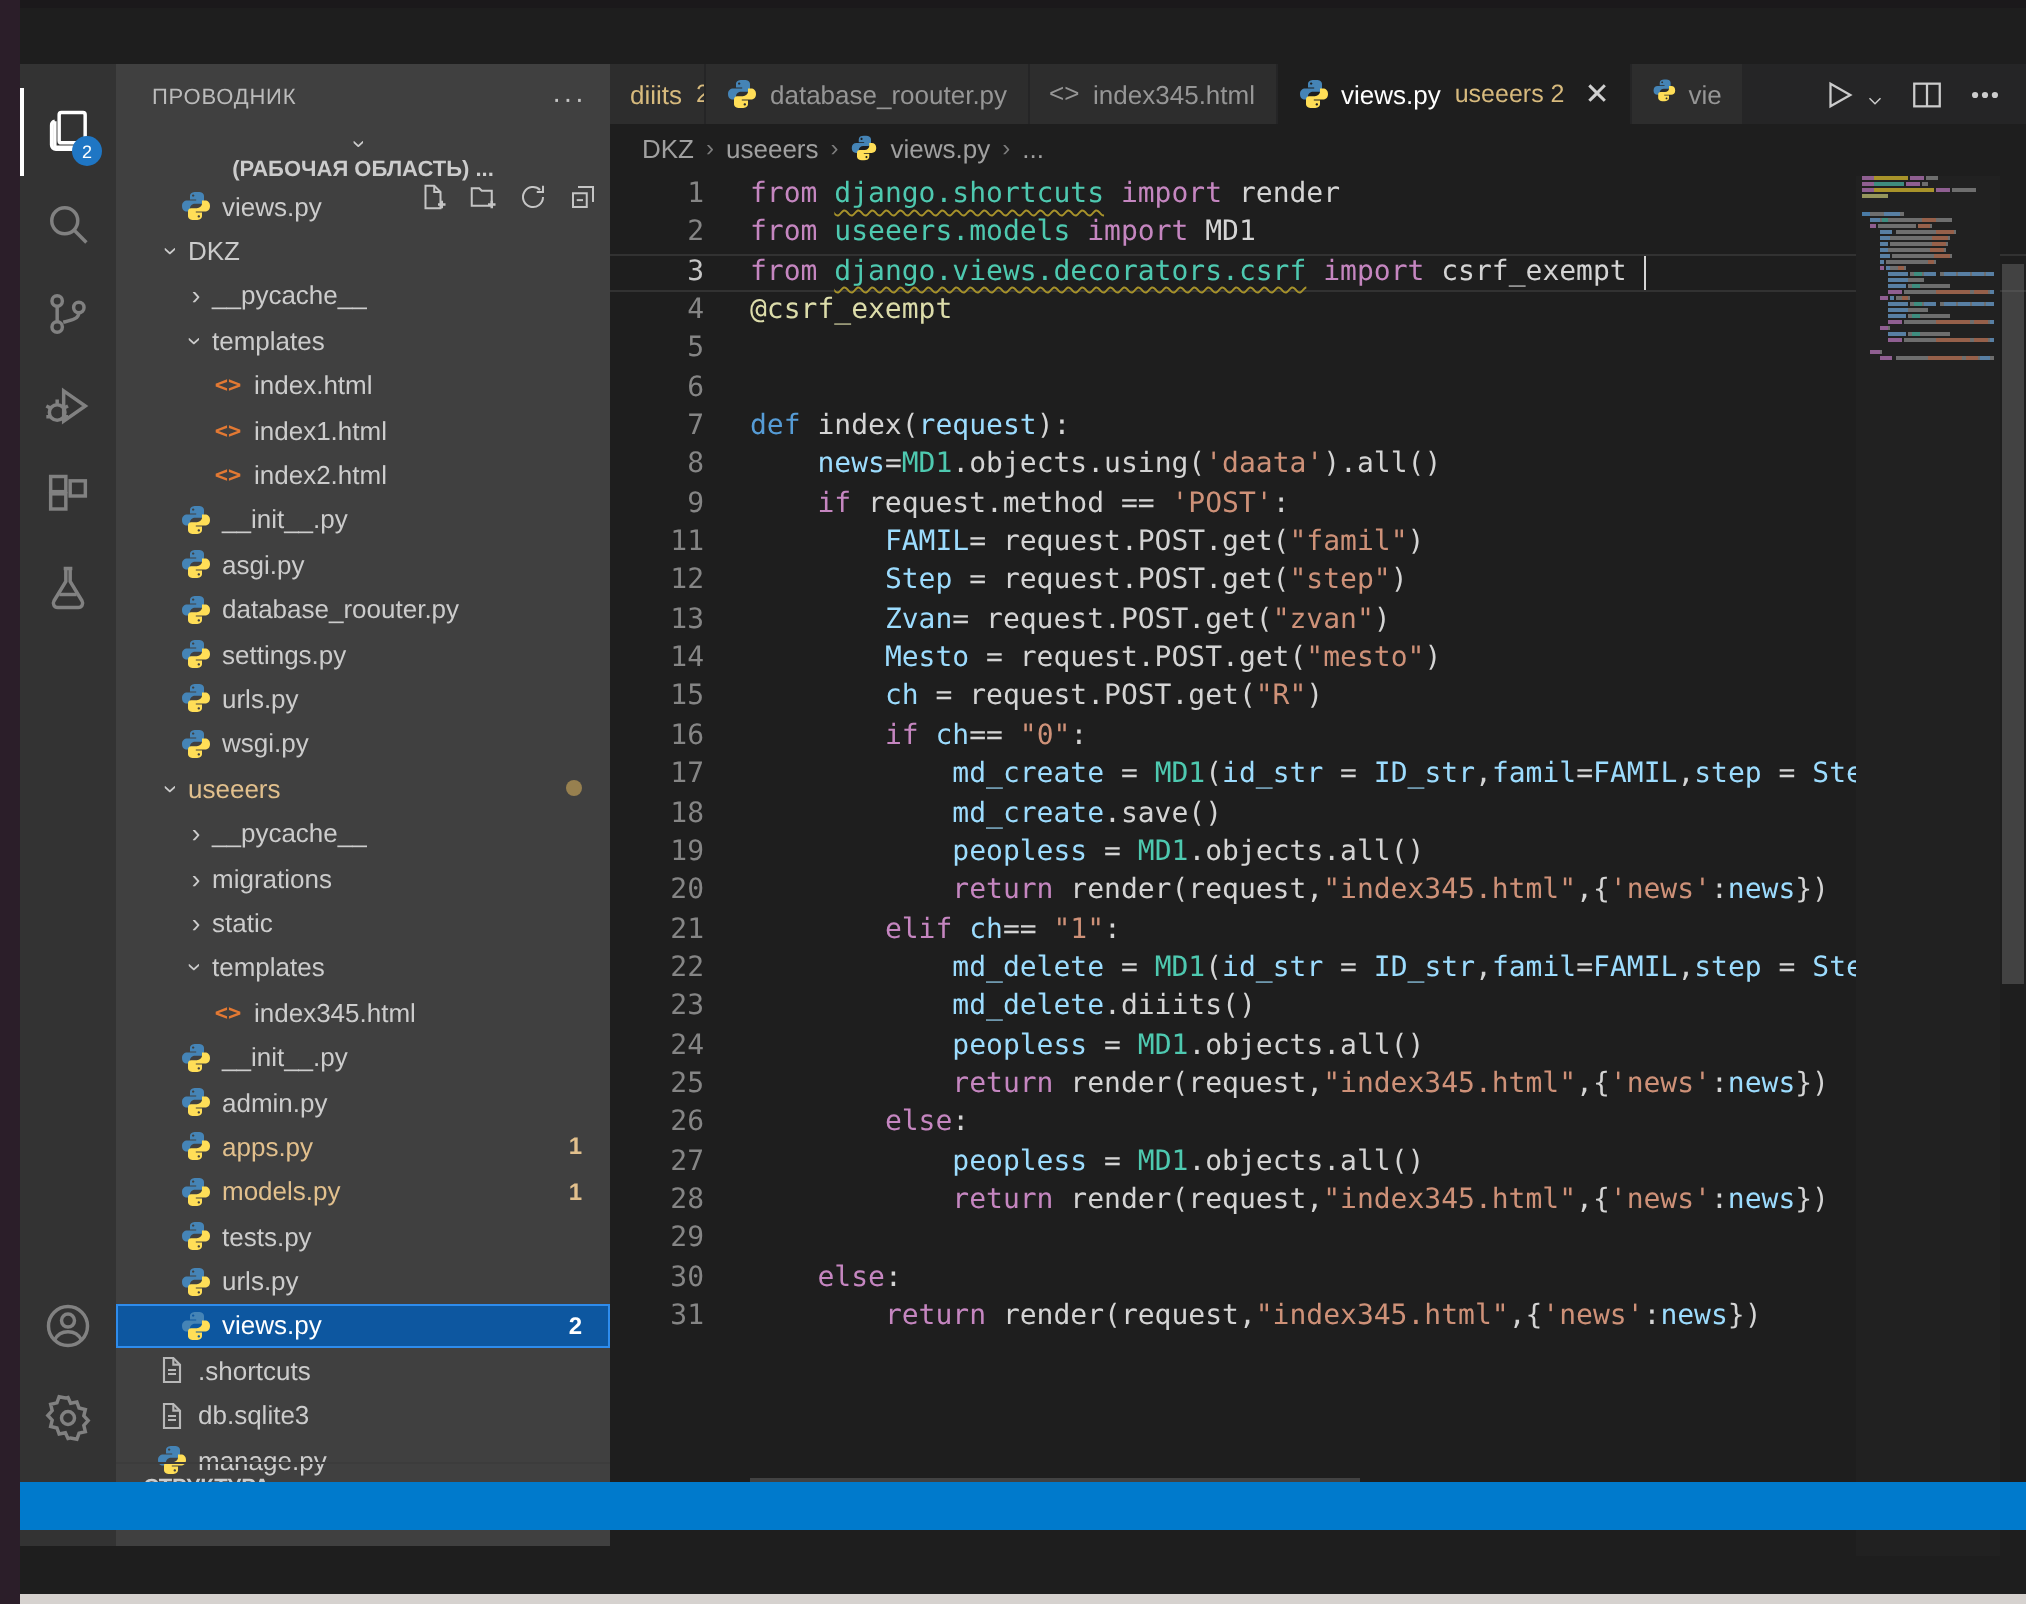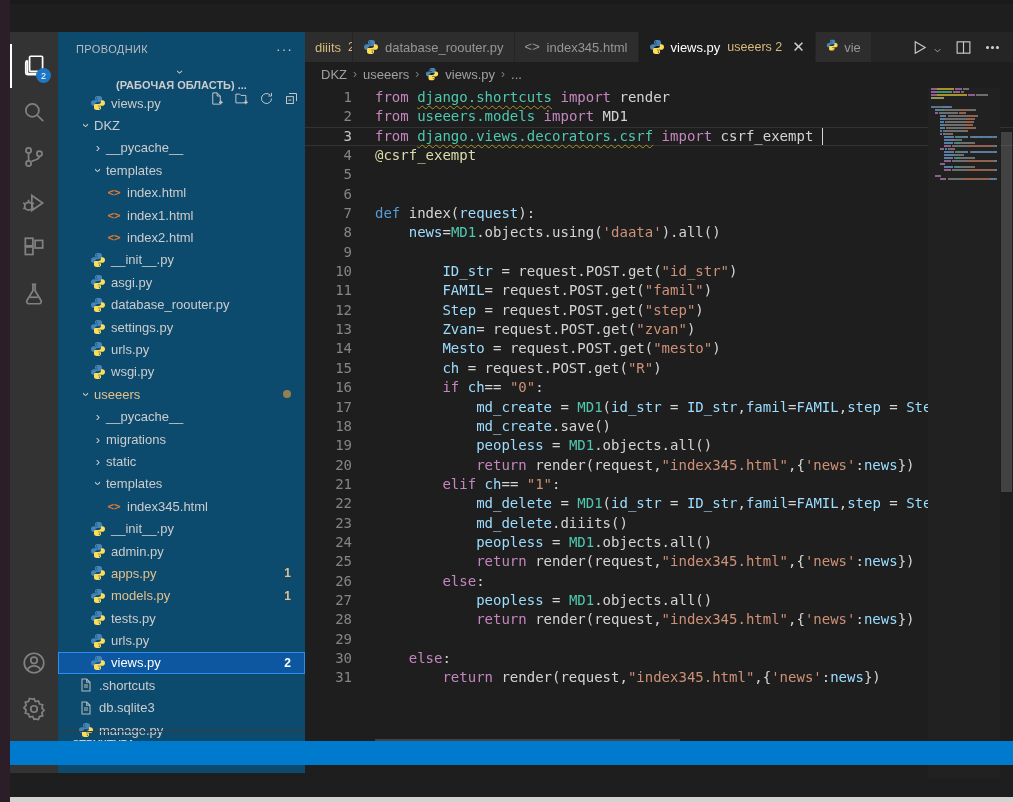--- a/index.html
+++ b/index.html
@@ -15,21 +15,21 @@
   .menu-item { color:#333333; font-size:15px; padding:3px 10px; cursor:default; }
 
   
   .activitybar { position:absolute; left:0; top:32px; width:48px; height:741px; background:#333333; }
   .act-item { position:absolute; left:0; width:48px; height:44px; display:flex; align-items:center; justify-content:center; color:#818181; }
   .act-item.active { color:#ffffff; border-left:2px solid #ffffff; }
   .act-item svg { width:26px; height:26px; }
   .act-badge { position:absolute; right:7px; bottom:5px; background:#1f76c4; color:#fff; font-size:9px; width:15px; height:15px; border-radius:50%; display:flex; align-items:center; justify-content:center; }
 
   
-  .sidebar { position:absolute; left:48px; top:32px; width:247px; height:741px; background:#0c4a6e; overflow:hidden; }
+  .sidebar { position:absolute; left:48px; top:32px; width:247px; height:741px; background:#404040; overflow:hidden; }
   .sb-header { height:33px; display:flex; align-items:center; justify-content:space-between; padding:0 12px 0 18px; color:#bbbbbb; font-size:11px; letter-spacing:.4px; }
   .sb-header .dots { color:#c5c5c5; font-size:14px; letter-spacing:1px; }
   .sb-section { height:24px; display:flex; align-items:center; color:#cccccc; font-size:11px; font-weight:bold; padding:0 6px;flex-direction:column; }
   .sb-section .chev { font-size:12px; margin-right:3px; transform:rotate(90deg); display:inline-block; color:#cccccc; font-weight:normal; }
   .sb-section .lbl { flex:0 0 auto; }
   .sb-actions { margin-left:auto; display:flex; gap:10px; color:#c5c5c5; }
   .sb-actions svg { width:15px; height:15px; }
   .tree { position:absolute; top:60px; left:0; width:100%; }
   .trow { height:22.4px; display:flex; align-items:center; font-size:13px; color:#cccccc; position:relative; cursor:pointer; }
   .trow .chev { width:16px; font-size:13px; color:#cccccc; display:inline-block; text-align:center; flex:0 0 16px; }
@@ -484,22 +484,21 @@
     <div class="code-area" id="code-area">
         <div class="cline"><span class="num">1</span><span class="ltext"><span class="tok-kw">from </span><span class="tok-und">django.shortcuts</span><span class="tok-pln"> </span><span class="tok-kw">import</span><span class="tok-pln"> render</span></span></div>
         <div class="cline"><span class="num">2</span><span class="ltext"><span class="tok-kw">from </span><span class="tok-cls">useeers.models</span><span class="tok-pln"> </span><span class="tok-kw">import</span><span class="tok-pln"> MD1</span></span></div>
         <div class="cur-hl" style="top: 38.7px;"></div>
         <div class="cline cur"><span class="num">3</span><span class="ltext"><span class="tok-kw">from </span><span class="tok-und">django.views.decorators.csrf</span><span class="tok-pln"> </span><span class="tok-kw">import</span><span class="tok-pln"> csrf_exempt</span></span><span class="cursor" style="left: 516.79px;"></span></div>
         <div class="cline"><span class="num">4</span><span class="ltext"><span class="tok-dec">@csrf_exempt</span></span></div>
         <div class="cline"><span class="num">5</span><span class="ltext"></span></div>
         <div class="cline"><span class="num">6</span><span class="ltext"></span></div>
         <div class="cline"><span class="num">7</span><span class="ltext"><span class="tok-def">def </span><span class="tok-pln">index(</span><span class="tok-var">request</span><span class="tok-pln">):</span></span></div>
         <div class="cline"><span class="num">8</span><span class="ltext"><span class="tok-pln">    </span><span class="tok-var">news</span><span class="tok-pln">=</span><span class="tok-cls">MD1</span><span class="tok-pln">.objects.using(</span><span class="tok-str">'daata'</span><span class="tok-pln">).all()</span></span></div>
-        <div class="cline"><span class="num">9</span></div>
-        <div class="cline"><span class="num">10</span><span class="ltext"><span class="tok-pln">        </span><span class="tok-var">ID_str</span><span class="tok-pln"> = request.POST.get(</span><span class="tok-str">"id_str"</span><span class="tok-pln">)</span></span></div>
+        <div class="cline"><span class="num">9</span><span class="ltext"><span class="tok-pln">    </span><span class="tok-kw">if</span><span class="tok-pln"> request.method == </span><span class="tok-str">'POST'</span><span class="tok-pln">:</span></span></div>
         <div class="cline"><span class="num">11</span><span class="ltext"><span class="tok-pln">        </span><span class="tok-var">FAMIL</span><span class="tok-pln">= request.POST.get(</span><span class="tok-str">"famil"</span><span class="tok-pln">)</span></span></div>
         <div class="cline"><span class="num">12</span><span class="ltext"><span class="tok-pln">        </span><span class="tok-var">Step</span><span class="tok-pln"> = request.POST.get(</span><span class="tok-str">"step"</span><span class="tok-pln">)</span></span></div>
         <div class="cline"><span class="num">13</span><span class="ltext"><span class="tok-pln">        </span><span class="tok-var">Zvan</span><span class="tok-pln">= request.POST.get(</span><span class="tok-str">"zvan"</span><span class="tok-pln">)</span></span></div>
         <div class="cline"><span class="num">14</span><span class="ltext"><span class="tok-pln">        </span><span class="tok-var">Mesto</span><span class="tok-pln"> = request.POST.get(</span><span class="tok-str">"mesto"</span><span class="tok-pln">)</span></span></div>
         <div class="cline"><span class="num">15</span><span class="ltext"><span class="tok-pln">        </span><span class="tok-var">ch</span><span class="tok-pln"> = request.POST.get(</span><span class="tok-str">"R"</span><span class="tok-pln">)</span></span></div>
         <div class="cline"><span class="num">16</span><span class="ltext"><span class="tok-pln">        </span><span class="tok-kw">if</span><span class="tok-pln"> </span><span class="tok-var">ch</span><span class="tok-pln">== </span><span class="tok-str">"0"</span><span class="tok-pln">:</span></span></div>
         <div class="cline"><span class="num">17</span><span class="ltext"><span class="tok-pln">            </span><span class="tok-var">md_create</span><span class="tok-pln"> = </span><span class="tok-cls">MD1</span><span class="tok-pln">(</span><span class="tok-var">id_str</span><span class="tok-pln"> = </span><span class="tok-var">ID_str</span><span class="tok-pln">,</span><span class="tok-var">famil</span><span class="tok-pln">=</span><span class="tok-var">FAMIL</span><span class="tok-pln">,</span><span class="tok-var">step</span><span class="tok-pln"> = </span><span class="tok-var">Ste</span></span></div>
         <div class="cline"><span class="num">18</span><span class="ltext"><span class="tok-pln">            </span><span class="tok-var">md_create</span><span class="tok-pln">.save()</span></span></div>
         <div class="cline"><span class="num">19</span><span class="ltext"><span class="tok-pln">            </span><span class="tok-var">peopless</span><span class="tok-pln"> = </span><span class="tok-cls">MD1</span><span class="tok-pln">.objects.all()</span></span></div>
         <div class="cline"><span class="num">20</span><span class="ltext"><span class="tok-pln">            </span><span class="tok-kw">return</span><span class="tok-pln"> render(request,</span><span class="tok-str">"index345.html"</span><span class="tok-pln">,{</span><span class="tok-str">'news'</span><span class="tok-pln">:</span><span class="tok-var">news</span><span class="tok-pln">})</span></span></div>

